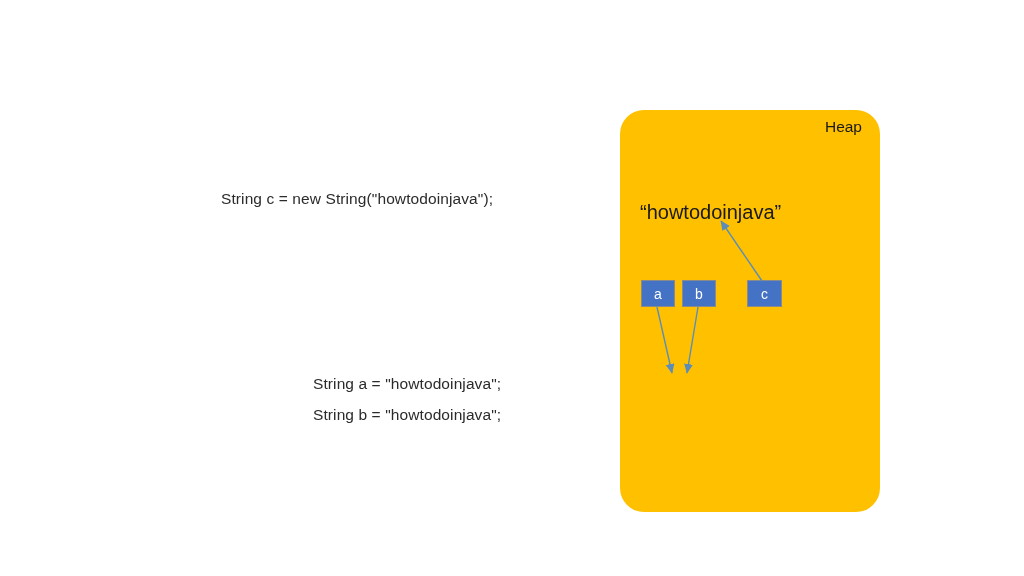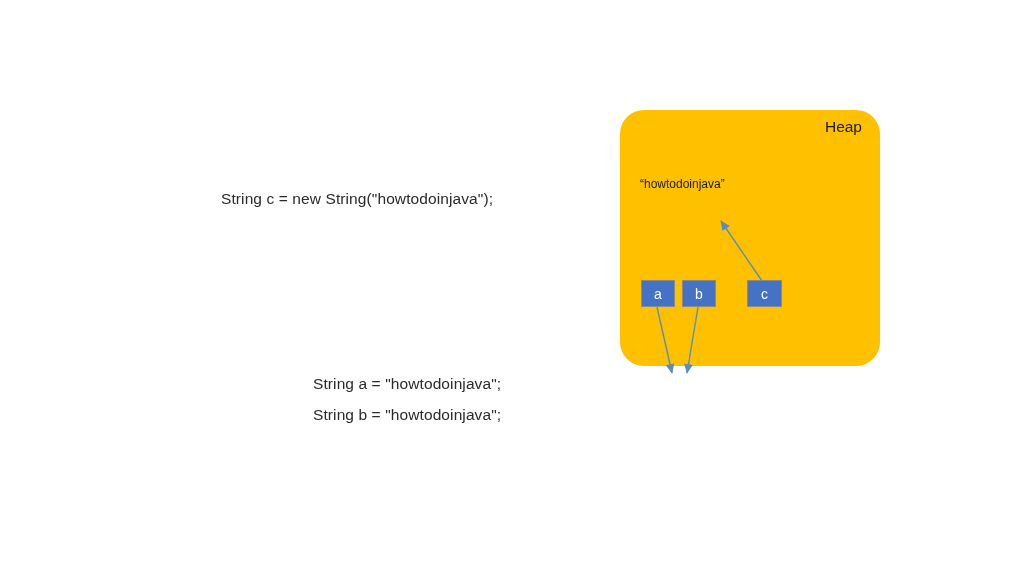--- a/index.html
+++ b/index.html
@@ -36,36 +36,36 @@
   #code-c   { left: 221px; top: 189px; }
   #code-a   { left: 313px; top: 374px; }
   #code-b   { left: 313px; top: 405px; }
 
   
   .heap {
     position: absolute;
     left: 620px;
     top: 110px;
     width: 260px;
-    height: 256px;
+    height: 402px;
     background: #FFC000;
     border-radius: 24px;
   }
   .heap-label {
     position: absolute;
     right: 18px;
     top: 8px;
     font-size: 15.5px;
     color: #1a1a1a;
   }
   .heap-string {
     position: absolute;
     left: 20px;
-    top: 67px;
-    font-size: 12px;
+    top: 91px;
+    font-size: 20px;
     color: #1a1a1a;
     white-space: nowrap;
   }
 
   
   .var-box {
     position: absolute;
     width: 34px;
     height: 27px;
     background: #4472C4;

